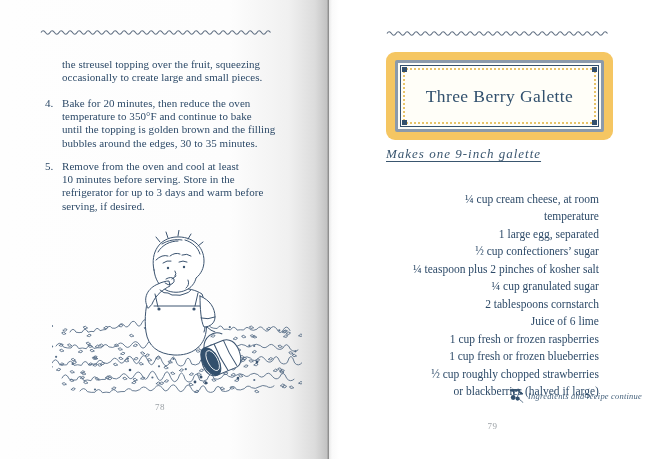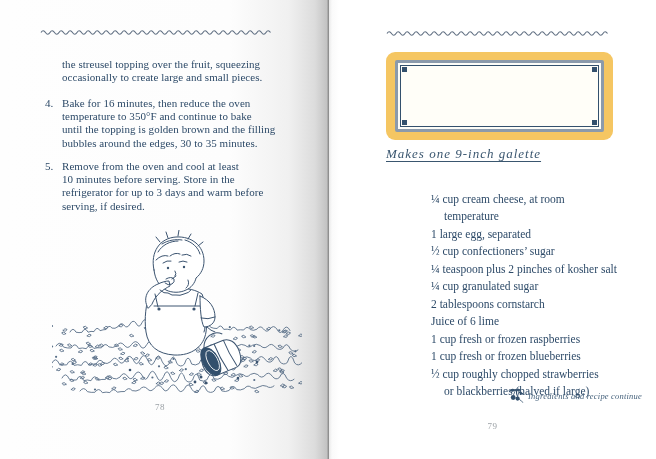--- a/index.html
+++ b/index.html
@@ -38,21 +38,21 @@
     display:flex;align-items:center;justify-content:center;}
   .corner{position:absolute;width:5px;height:5px;background:#33506d;}
   .corner.tl{top:1px;left:1px;} .corner.tr{top:1px;right:1px;}
   .corner.bl{bottom:1px;left:1px;} .corner.br{bottom:1px;right:1px;}
   .title{font-size:17.5px;color:#31506d;letter-spacing:.4px;white-space:nowrap;}
 
   .yield{position:absolute;left:57px;top:146px;width:227px;
     font-style:italic;font-size:13px;color:#3a566f;letter-spacing:1px;}
   .yield span{text-decoration:underline;text-underline-offset:3px;text-decoration-thickness:1px;}
 
-  .ingredients{position:absolute;left:102px;top:191px;color:#2d4a68;font-size:11.5px;line-height:17.45px;}
+  .ingredients{position:absolute;left:84px;top:191px;color:#2d4a68;font-size:11.5px;line-height:17.45px;text-align:right;}
   .ing-line{white-space:nowrap;}
   .ing-line.cont{padding-left:13px;}
 
   .continue-note{position:absolute;right:14px;top:388px;display:flex;align-items:center;gap:4px;}
   .continue-note .txt{font-style:italic;font-size:8.5px;color:#47637d;letter-spacing:.2px;}
 </style>
 </head>
 <body>
 
 <div class="spread">
@@ -64,21 +64,21 @@
     </svg>
 
     <div class="bodytext para">
       <div class="tline">the streusel topping over the fruit, squeezing</div>
       <div class="tline">occasionally to create large and small pieces.</div>
     </div>
 
     <div class="bodytext step step4">
       <span class="num">4.</span>
       <div>
-        <div class="tline">Bake for 16 minutes, then reduce the oven</div>
+        <div class="tline">Bake for 20 minutes, then reduce the oven</div>
         <div class="tline">temperature to 350°F and continue to bake</div>
         <div class="tline">until the topping is golden brown and the filling</div>
         <div class="tline">bubbles around the edges, 30 to 35 minutes.</div>
       </div>
     </div>
 
     <div class="bodytext step step5">
       <span class="num">5.</span>
       <div>
         <div class="tline">Remove from the oven and cool at least</div>
@@ -304,20 +304,23 @@
       <path class="wavepath" fill="none" stroke="#5e6d80" stroke-width="1.1" d="M1 4.5 Q3.2 1 5.5 4.5 T10.0 4.5 T14.5 4.5 T19.0 4.5 T23.5 4.5 T28.0 4.5 T32.5 4.5 T37.0 4.5 T41.5 4.5 T46.0 4.5 T50.5 4.5 T55.0 4.5 T59.5 4.5 T64.0 4.5 T68.5 4.5 T73.0 4.5 T77.5 4.5 T82.0 4.5 T86.5 4.5 T91.0 4.5 T95.5 4.5 T100.0 4.5 T104.5 4.5 T109.0 4.5 T113.5 4.5 T118.0 4.5 T122.5 4.5 T127.0 4.5 T131.5 4.5 T136.0 4.5 T140.5 4.5 T145.0 4.5 T149.5 4.5 T154.0 4.5 T158.5 4.5 T163.0 4.5 T167.5 4.5 T172.0 4.5 T176.5 4.5 T181.0 4.5 T185.5 4.5 T190.0 4.5 T194.5 4.5 T199.0 4.5 T203.5 4.5 T208.0 4.5 T212.5 4.5 T217.0 4.5 T221.5 4.5"></path>
     </svg>
 
     <div class="frame-outer">
       <div class="frame-slate">
         <div class="frame-navy">
           <span class="corner tl"></span>
           <span class="corner tr"></span>
           <span class="corner bl"></span>
           <span class="corner br"></span>
+          <div class="frame-core">
+            <div class="title">Three Berry Galette</div>
+          </div>
         </div>
       </div>
     </div>
 
     <div class="yield">
       <span>Makes one 9-inch galette</span>
     </div>
 
     <div class="ingredients">
       <div class="ing-line">¼ cup cream cheese, at room</div>

